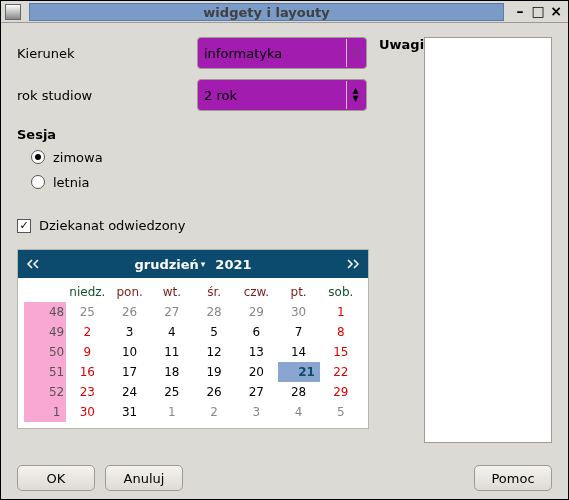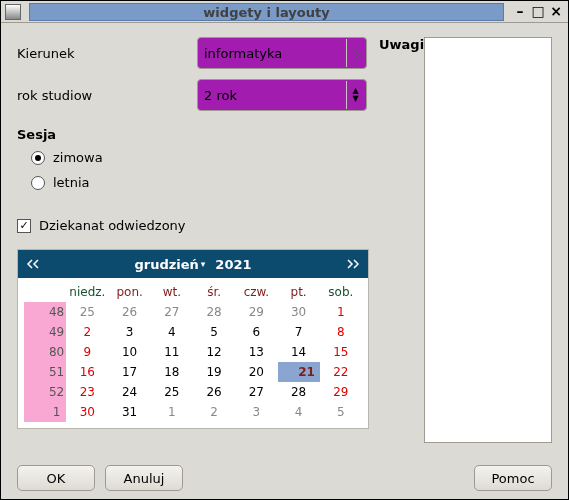--- a/index.html
+++ b/index.html
@@ -82,21 +82,21 @@
     width: 18px;
     border-left: 1px solid #c8c5bd;
     display:flex; flex-direction:column; align-items:center; justify-content:center;
   }
   .combo .arrow svg { width:10px; height:10px; }
   .spin .spinbtns .up, .spin .spinbtns .down { font-size:8px; line-height:8px; }
 
   .section-label { font-weight: bold; margin: 6px 0 8px 0; }
 
   .radio-group { margin-left: 14px; }
-  .radio-row { display:flex; align-items:center; gap:8px; margin-bottom:10px; }
+  .radio-row { display:flex; align-items:flex-start; gap:8px; margin-bottom:10px; }
   .radio {
     width:14px; height:14px; border:1px solid #555; border-radius:50%;
     background:#fff; display:flex; align-items:center; justify-content:center;
   }
   .radio.checked::after { content:""; width:6px; height:6px; background:#000; border-radius:50%; }
 
   .check-row { display:flex; align-items:center; gap:8px; margin: 18px 0 10px 0; }
   .checkbox {
     width:14px; height:14px; border:1px solid #555; background:#fff;
     display:flex; align-items:center; justify-content:center; font-size:11px; font-weight:bold;
@@ -127,21 +127,21 @@
     width: 42px; height: 20px; text-align:center; font-size:12px;
     padding: 0;
   }
   table.cal th { font-weight:normal; color:#7f1d1d; }
   table.cal th.wkcol { color:#888; }
   table.cal td.wk { color:#555; background:#f9a8d4;padding-left:23px; }
   table.cal td.other { color:#888; }
   table.cal .red { color:#d00; }
   table.cal th.red { color:#14532d; }
   table.cal td.sel {
-    background:#8aa6d0; color:#7f1d1d; font-weight:bold;padding-left:16px;
+    background:#8aa6d0; color:#0c4a6e; font-weight:bold;padding-left:16px;
   }
 
   .notes-label { font-weight:bold; margin-bottom:4px; }
   .notes-box {
     flex:1;
     background:#fff;
     border:1px solid #9e9a91;
     min-height: 380px;
   }
 
@@ -264,21 +264,21 @@
                     <td class="wk">49</td>
                     <td class="red">2</td>
                     <td class="">3</td>
                     <td class="">4</td>
                     <td class="">5</td>
                     <td class="">6</td>
                     <td class="">7</td>
                     <td class="red">8</td>
                   </tr>
                   <tr>
-                    <td class="wk">80</td>
+                    <td class="wk">50</td>
                     <td class="red">9</td>
                     <td class="">10</td>
                     <td class="">11</td>
                     <td class="">12</td>
                     <td class="">13</td>
                     <td class="">14</td>
                     <td class="red">15</td>
                   </tr>
                   <tr>
                     <td class="wk">51</td>

